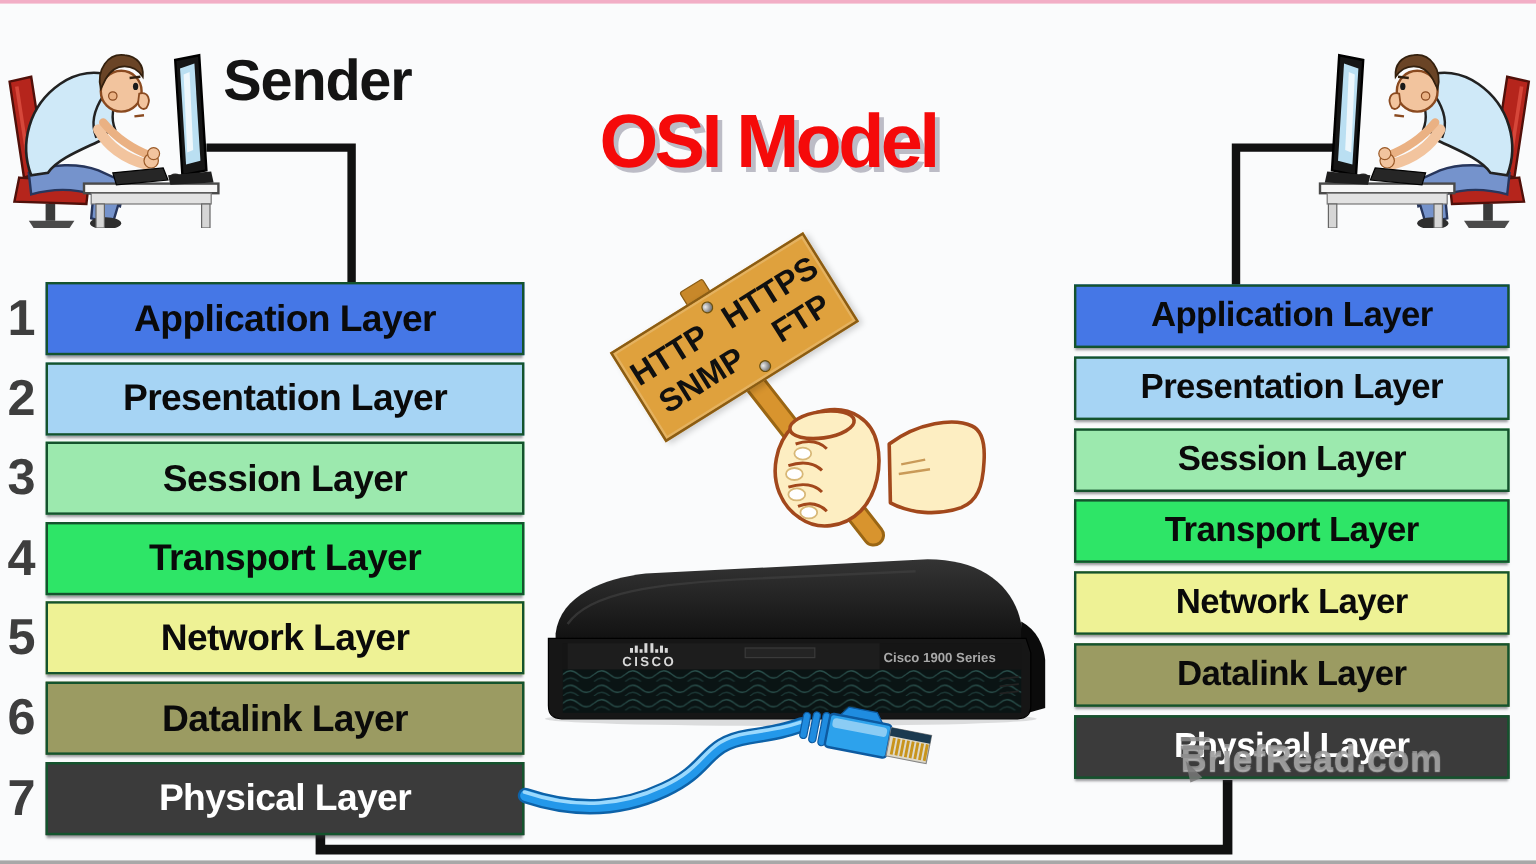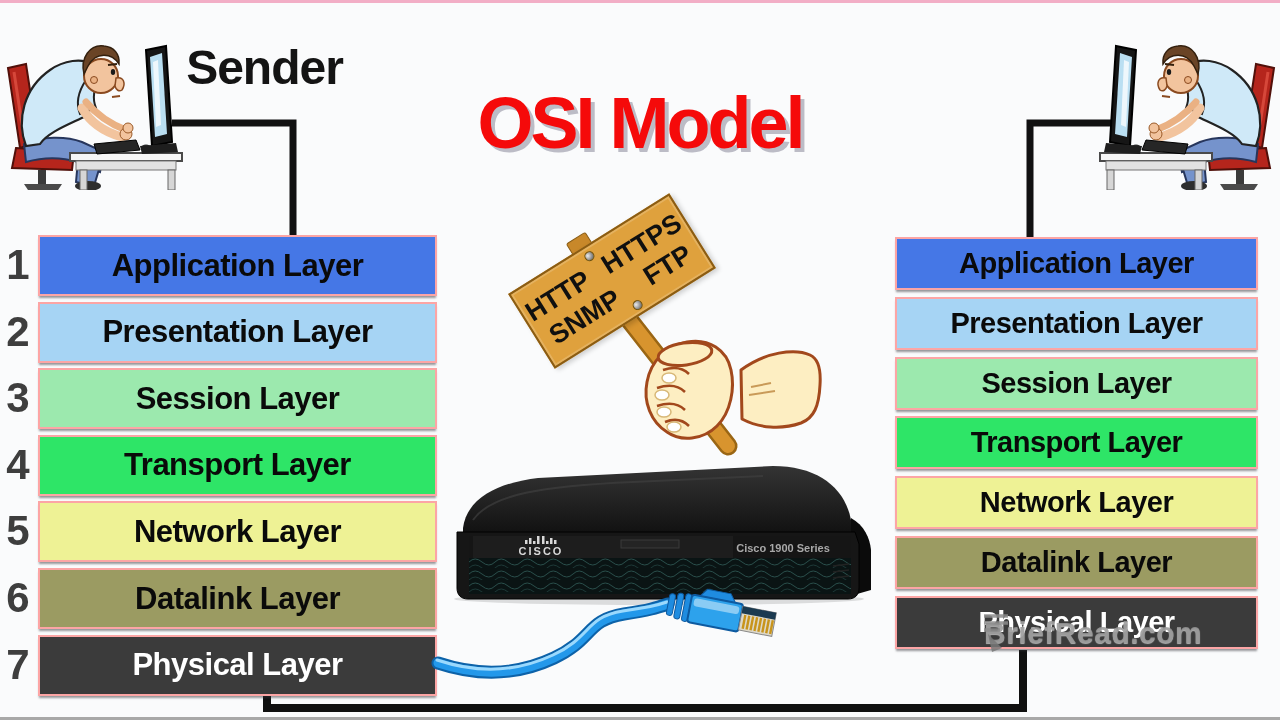--- a/index.html
+++ b/index.html
@@ -4,32 +4,32 @@
 <style>
   html,body{margin:0;padding:0;background:#e8e8e8;}
   #canvas{position:relative;width:1280px;height:720px;background:#fafbfc;overflow:hidden;
           font-family:"Liberation Sans",sans-serif;}
   .topstrip{position:absolute;left:0;top:0;width:1280px;height:3px;background:#f2aec6;z-index:20;}
   .bottomstrip{position:absolute;left:0;bottom:0;width:1280px;height:3px;background:#a8a8a8;z-index:20;}
   svg{position:absolute;}
   #connector-layer{left:0;top:0;z-index:2;}
   #stick-layer{left:0;top:0;z-index:8;}
   #page-title{position:absolute;left:350px;top:82px;width:580px;text-align:center;
-      font-size:72px;font-weight:bold;letter-spacing:-3px;color:#f50a0a;
+      font-size:63px;font-weight:bold;letter-spacing:-3px;color:#f50a0a;
       text-shadow:4px 4px 0 #bcbcc6;z-index:4;}
   .end-label{position:absolute;top:40px;font-size:48px;font-weight:bold;color:#141414;
       letter-spacing:-1px;z-index:4;text-align:center;}
   #sender-label{left:162px;width:205px;}
   #receiver-label{left:866px;width:235px;}
   .person{z-index:5;}
   .flip{transform:scaleX(-1);}
   .layer-num{position:absolute;left:2px;width:32px;text-align:center;
       font-size:42px;font-weight:bold;color:#3e3e3e;z-index:3;}
   .layer-box{position:absolute;display:flex;align-items:center;justify-content:center;
-      font-weight:bold;letter-spacing:-0.5px;border:2px solid #fca5a5;
+      font-weight:bold;letter-spacing:-0.5px;border:2px solid #14532d;
       box-shadow:0 3px 2px -1px rgba(50,50,55,.5);z-index:3;}
   .left-box{left:38px;width:395px;height:57px;font-size:31px;}
   .right-box{left:895px;width:359px;height:49px;font-size:29px;}
   #sign{position:absolute;left:517px;top:237px;width:186px;height:84px;
       background:#dfa13d;border:2px solid #8a5c14;transform:rotate(-32deg);
       box-shadow:inset 0 0 0 2px rgba(255,255,255,.18),2px 3px 5px rgba(0,0,0,.18);
       display:flex;flex-direction:column;align-items:center;justify-content:center;
       z-index:9;color:#101010;font-weight:bold;font-size:27px;line-height:1.2;}
   .sign-line1{word-spacing:12px;}
   .sign-line2{word-spacing:26px;}

